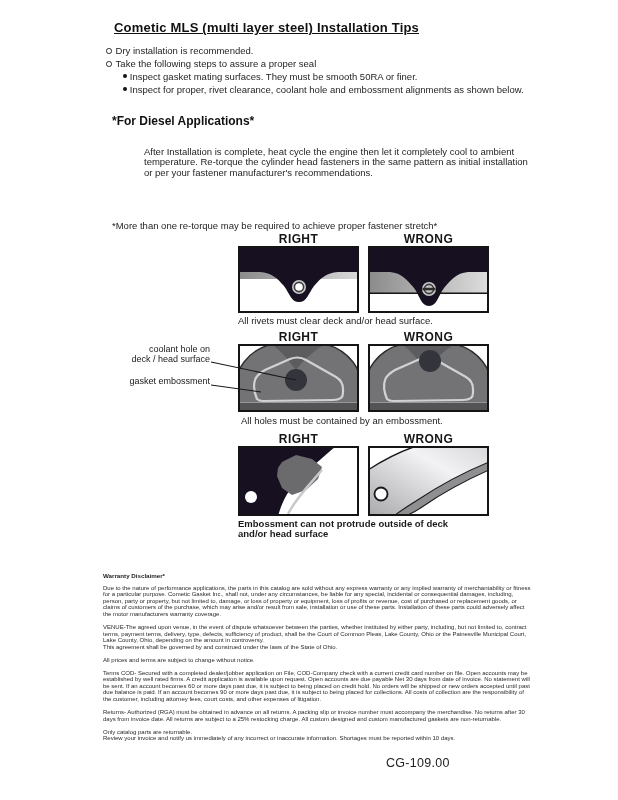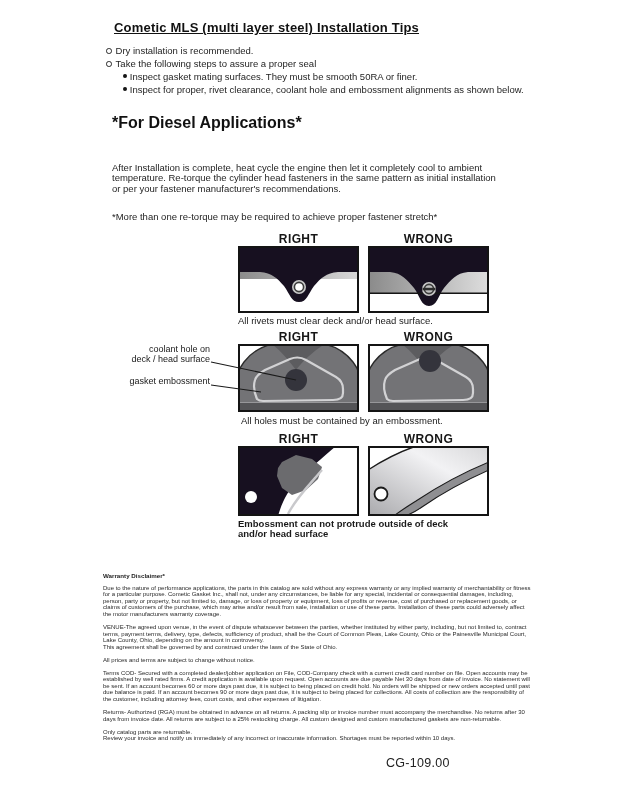--- a/index.html
+++ b/index.html
@@ -14,25 +14,25 @@
     left:114px;top:20px;margin:0;font-size:13px;font-weight:bold;
     text-decoration:underline;letter-spacing:.2px;color:#111;
   }
   
   .intro{left:106px;top:44px;width:475px;font-size:9.5px;line-height:13px;}
   .b-row{display:flex;align-items:flex-start;}
   .ob{flex:0 0 auto;width:3.6px;height:3.6px;border:1px solid #2b2b2b;border-radius:50%;margin:4px 4px 0 0;}
   .sub{margin-left:17px;}
   .db{flex:0 0 auto;width:3.8px;height:3.8px;background:#151515;border-radius:50%;margin:4.4px 3px 0 0;}
   
-  .dheading{left:112px;top:114px;font-size:16px;font-weight:bold;color:#111;}
+  .dheading{left:112px;top:114px;font-size:12px;font-weight:bold;color:#111;}
   .bodyp{left:112px;width:475px;font-size:9.5px;line-height:10.4px;}
   .p1{top:132px;}
-  .p2{top:163px;}
-  .note{top:212px;}
+  .p2{top:147px;margin-left:32px;}
+  .note{top:221px;}
   
   .dlab{width:121px;text-align:center;font-size:12px;font-weight:600;letter-spacing:.4px;color:#161616;}
   .lab-l{left:238px;}
   .lab-r{left:368px;}
   .lab1{top:232px;}.lab2{top:330px;}.lab3{top:432px;}
   .cap{font-size:9.5px;line-height:10.4px;color:#1a1a1a;}
   .cap1{left:238px;top:316px;}
   .cap2{left:241px;top:416px;}
   .cap3{left:238px;top:519px;font-weight:bold;}
   .panel{display:block;}

